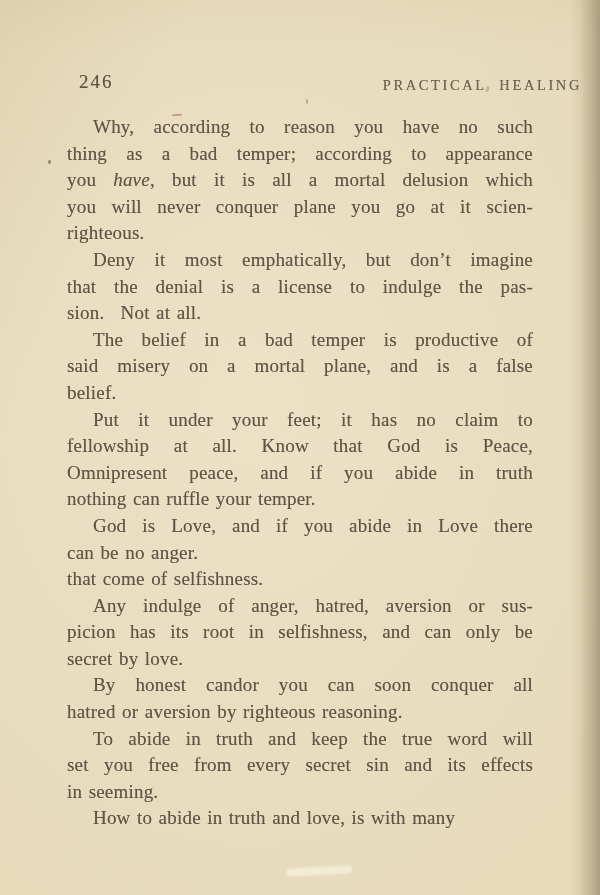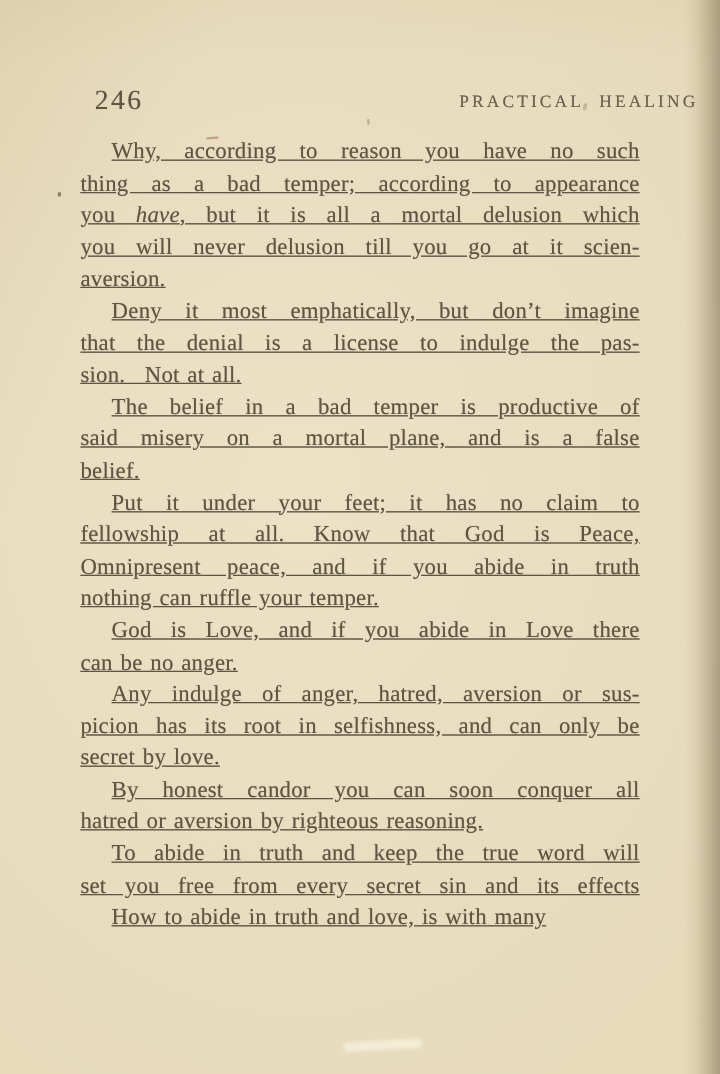--- a/index.html
+++ b/index.html
@@ -16,37 +16,36 @@
         rgba(100,84,55,0.45) 600px),
       radial-gradient(ellipse 130% 110% at 42% 45%,
         rgba(250,244,222,0.30) 0%, rgba(250,244,222,0) 58%),
       linear-gradient(115deg, rgba(185,165,125,0.16) 0%, rgba(185,165,125,0) 20%),
       linear-gradient(to bottom, rgba(200,185,145,0.12) 0%, rgba(200,185,145,0) 6%);
     font-family:"Liberation Serif","DejaVu Serif",serif;
     color:#5e5545;
   }
   .pagenum{
     position:absolute;left:79px;top:71px;
-    font-size:23px;letter-spacing:2px;
+    font-size:19px;letter-spacing:2px;
     color:#5e5545;
     text-shadow:0 0 0.6px rgba(94,85,69,0.55);
   }
   .runhead{
     position:absolute;left:20px;right:18px;top:77px;
     text-align:right;
     font-size:14.5px;letter-spacing:2.6px;word-spacing:7px;
     color:#6b6252;
     text-shadow:0 0 0.5px rgba(107,98,82,0.55);
   }
   .textblock{
     position:absolute;left:67px;top:114px;width:466px;
     font-size:19px;line-height:26.6px;
     letter-spacing:0.2px;word-spacing:1.5px;
     text-shadow:0 0 0.6px rgba(94,85,69,0.5);
-    text-decoration:underline;
   }
   .para{margin:0;padding:0;}
   .ln{text-align:justify;text-align-last:justify;}
   .ln.last{text-align-last:left;}
   .ln.first{text-indent:26px;}
   .ln i{font-style:italic;}
   .artifact{position:absolute;pointer-events:none;}
   .speck-margin{left:48px;top:160px;width:3px;height:4px;background:#6f654f;border-radius:50%;opacity:.75;}
   .speck-accent{left:172px;top:114px;width:10px;height:2px;background:rgba(150,82,52,.45);border-radius:2px;transform:rotate(-4deg);}
   .speck-header{left:486px;top:86px;width:3px;height:6px;background:rgba(140,115,85,.35);border-radius:2px;transform:rotate(14deg);}
@@ -60,22 +59,22 @@
 
   <div class="pagenum">246</div>
 
   <div class="runhead">PRACTICAL HEALING</div>
 
   <div class="textblock">
       <div class="para">
         <div class="ln first"><span>Why, according to reason you have no such</span></div>
         <div class="ln"><span>thing as a bad temper; according to appearance</span></div>
         <div class="ln"><span>you </span><i>have</i><span>, but it is all a mortal delusion which</span></div>
-        <div class="ln"><span>you will never delusion till you go at it scien-</span></div>
-        <div class="ln last"><span>aversion.</span></div>
+        <div class="ln"><span>you will never conquer plane you go at it scien-</span></div>
+        <div class="ln last"><span>righteous.</span></div>
       </div>
       <div class="para">
         <div class="ln first"><span>Deny it most emphatically, but don’t imagine</span></div>
         <div class="ln"><span>that the denial is a license to indulge the pas-</span></div>
         <div class="ln last"><span>sion.  Not at all.</span></div>
       </div>
       <div class="para">
         <div class="ln first"><span>The belief in a bad temper is productive of</span></div>
         <div class="ln"><span>said misery on a mortal plane, and is a false</span></div>
         <div class="ln last"><span>belief.</span></div>
@@ -84,33 +83,35 @@
         <div class="ln first"><span>Put it under your feet; it has no claim to</span></div>
         <div class="ln"><span>fellowship at all.  Know that God is Peace,</span></div>
         <div class="ln"><span>Omnipresent peace, and if you abide in truth</span></div>
         <div class="ln last"><span>nothing can ruffle your temper.</span></div>
       </div>
       <div class="para">
         <div class="ln first"><span>God is Love, and if you abide in Love there</span></div>
         <div class="ln last"><span>can be no anger.</span></div>
       </div>
       <div class="para">
+        <div class="ln last"><span>that come of selfishness.</span></div>
       </div>
       <div class="para">
         <div class="ln first"><span>Any indulge of anger, hatred, aversion or sus-</span></div>
         <div class="ln"><span>picion has its root in selfishness, and can only be</span></div>
         <div class="ln last"><span>secret by love.</span></div>
       </div>
       <div class="para">
         <div class="ln first"><span>By honest candor you can soon conquer all</span></div>
         <div class="ln last"><span>hatred or aversion by righteous reasoning.</span></div>
       </div>
       <div class="para">
         <div class="ln first"><span>To abide in truth and keep the true word will</span></div>
         <div class="ln"><span>set you free from every secret sin  and its effects</span></div>
+        <div class="ln last"><span>in seeming.</span></div>
       </div>
       <div class="para">
         <div class="ln first last"><span>How to abide in truth and love, is with many</span></div>
       </div>
     </div>
 
   <div class="artifact speck-accent"></div>
   <div class="artifact speck-header"></div>
   <div class="artifact speck-subheader"></div>
   <div class="artifact speck-margin"></div>

